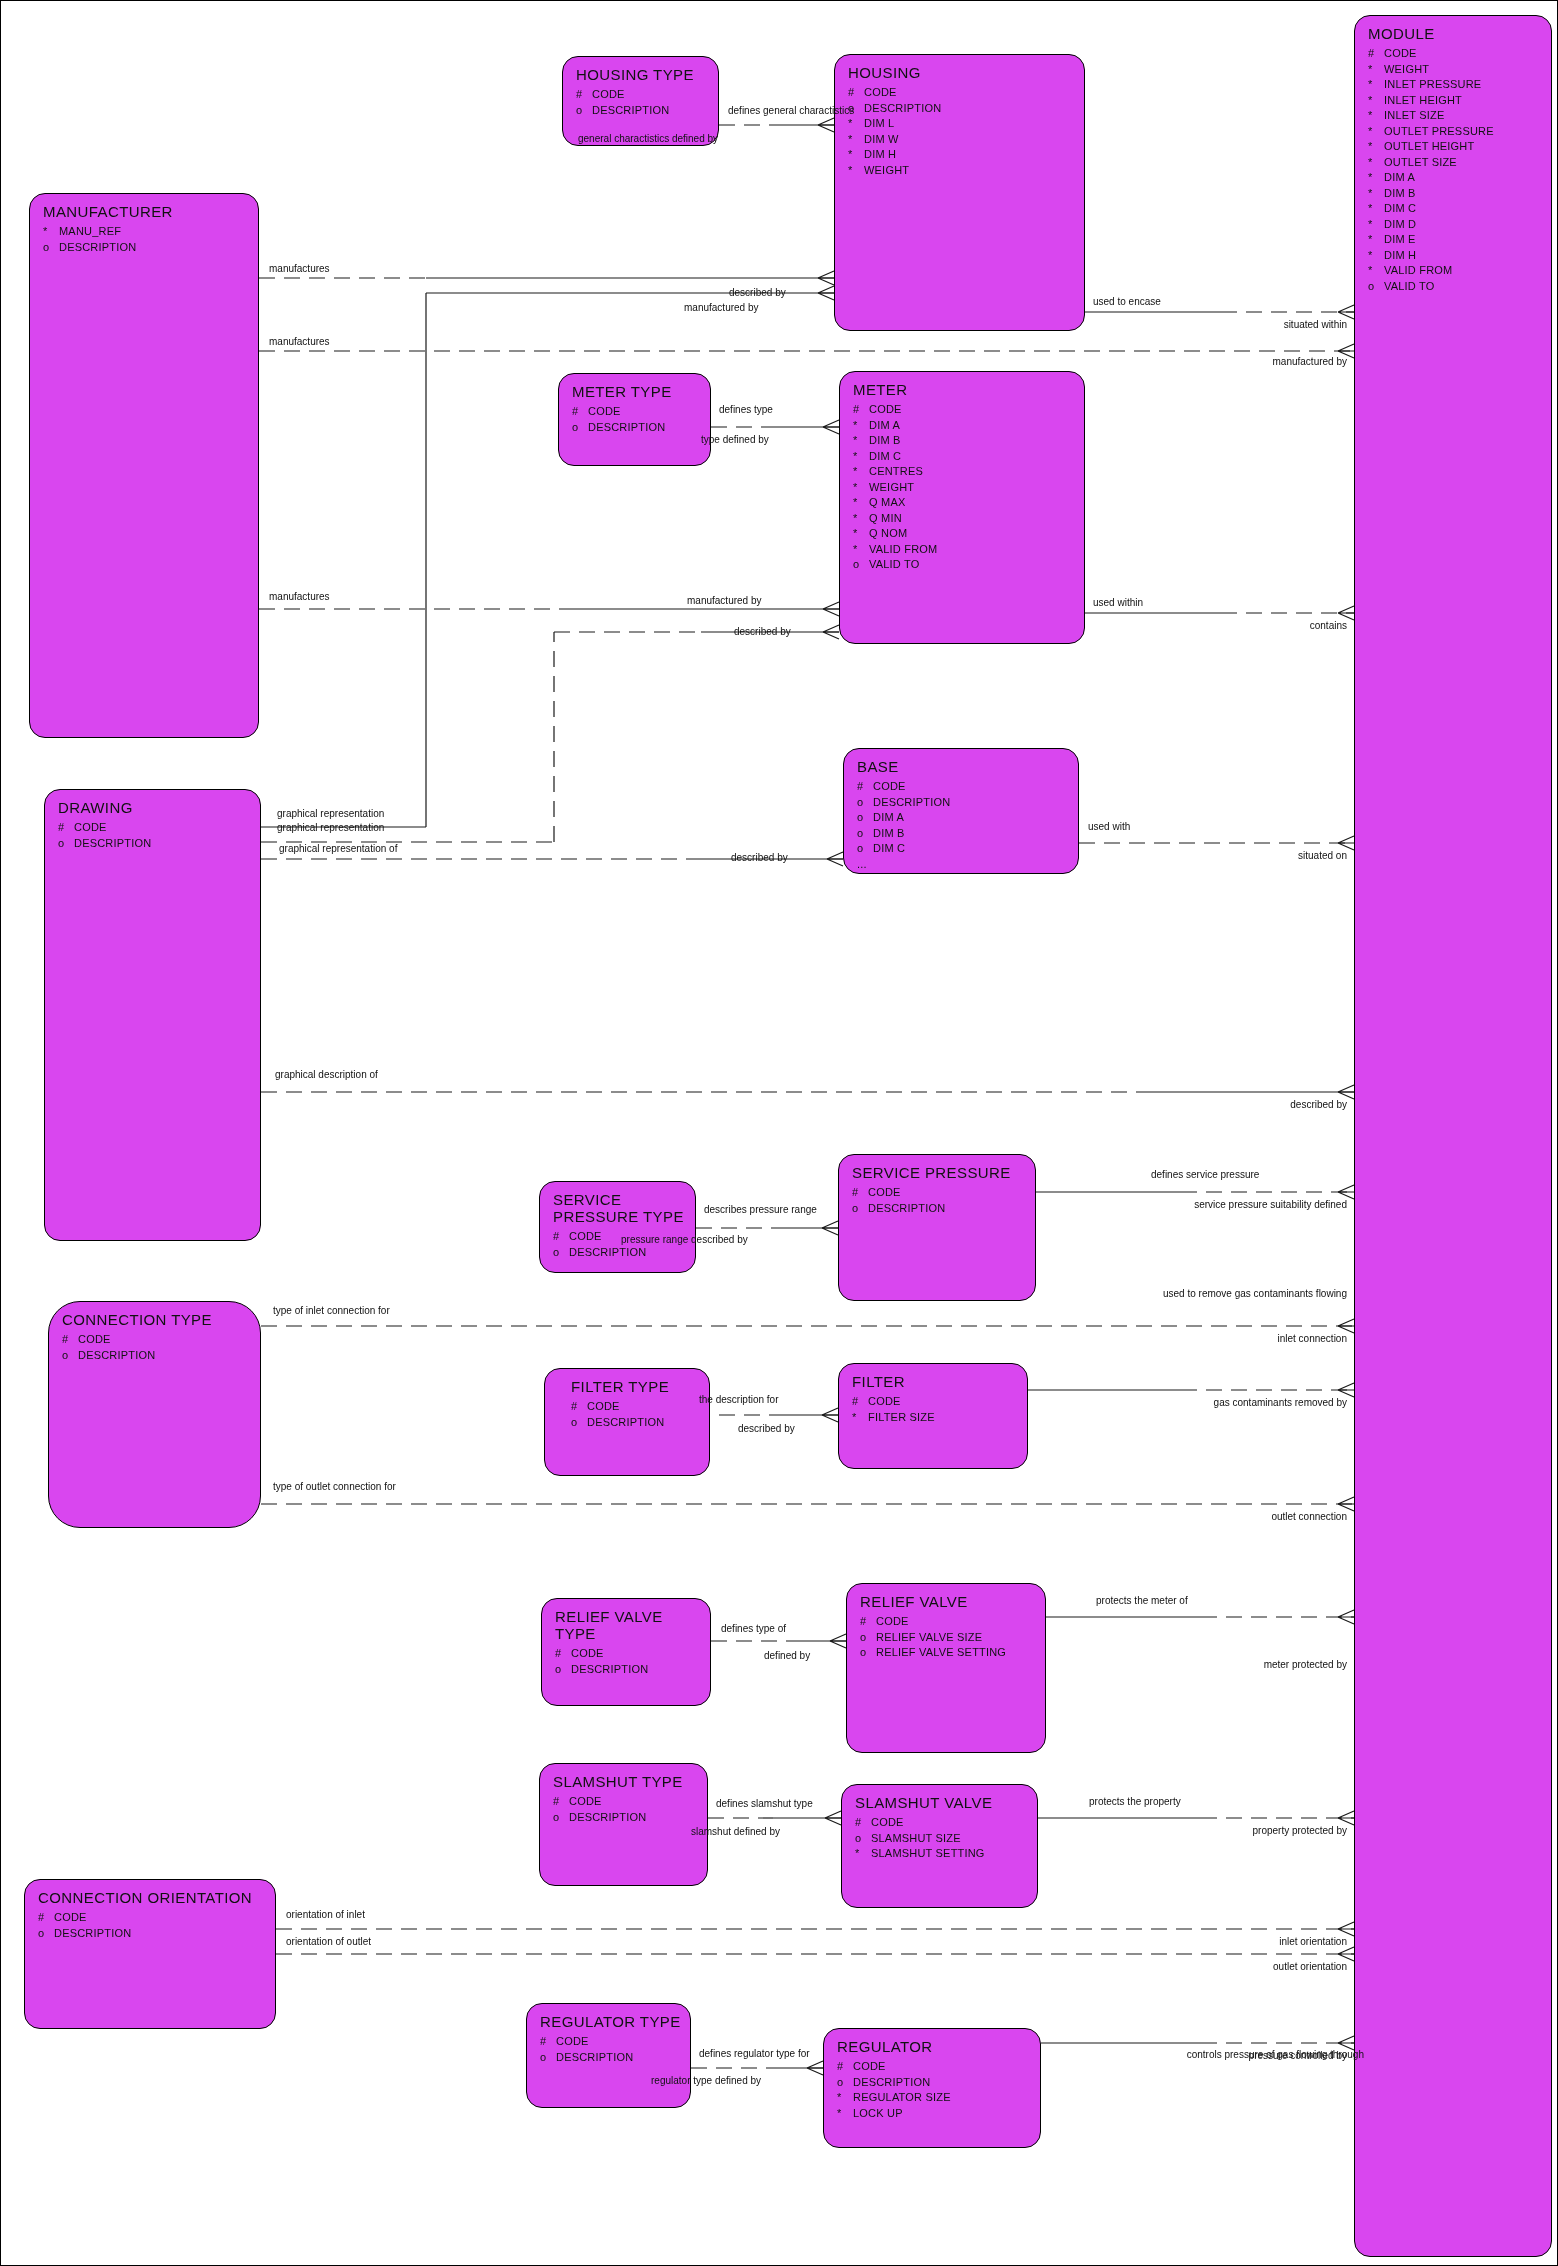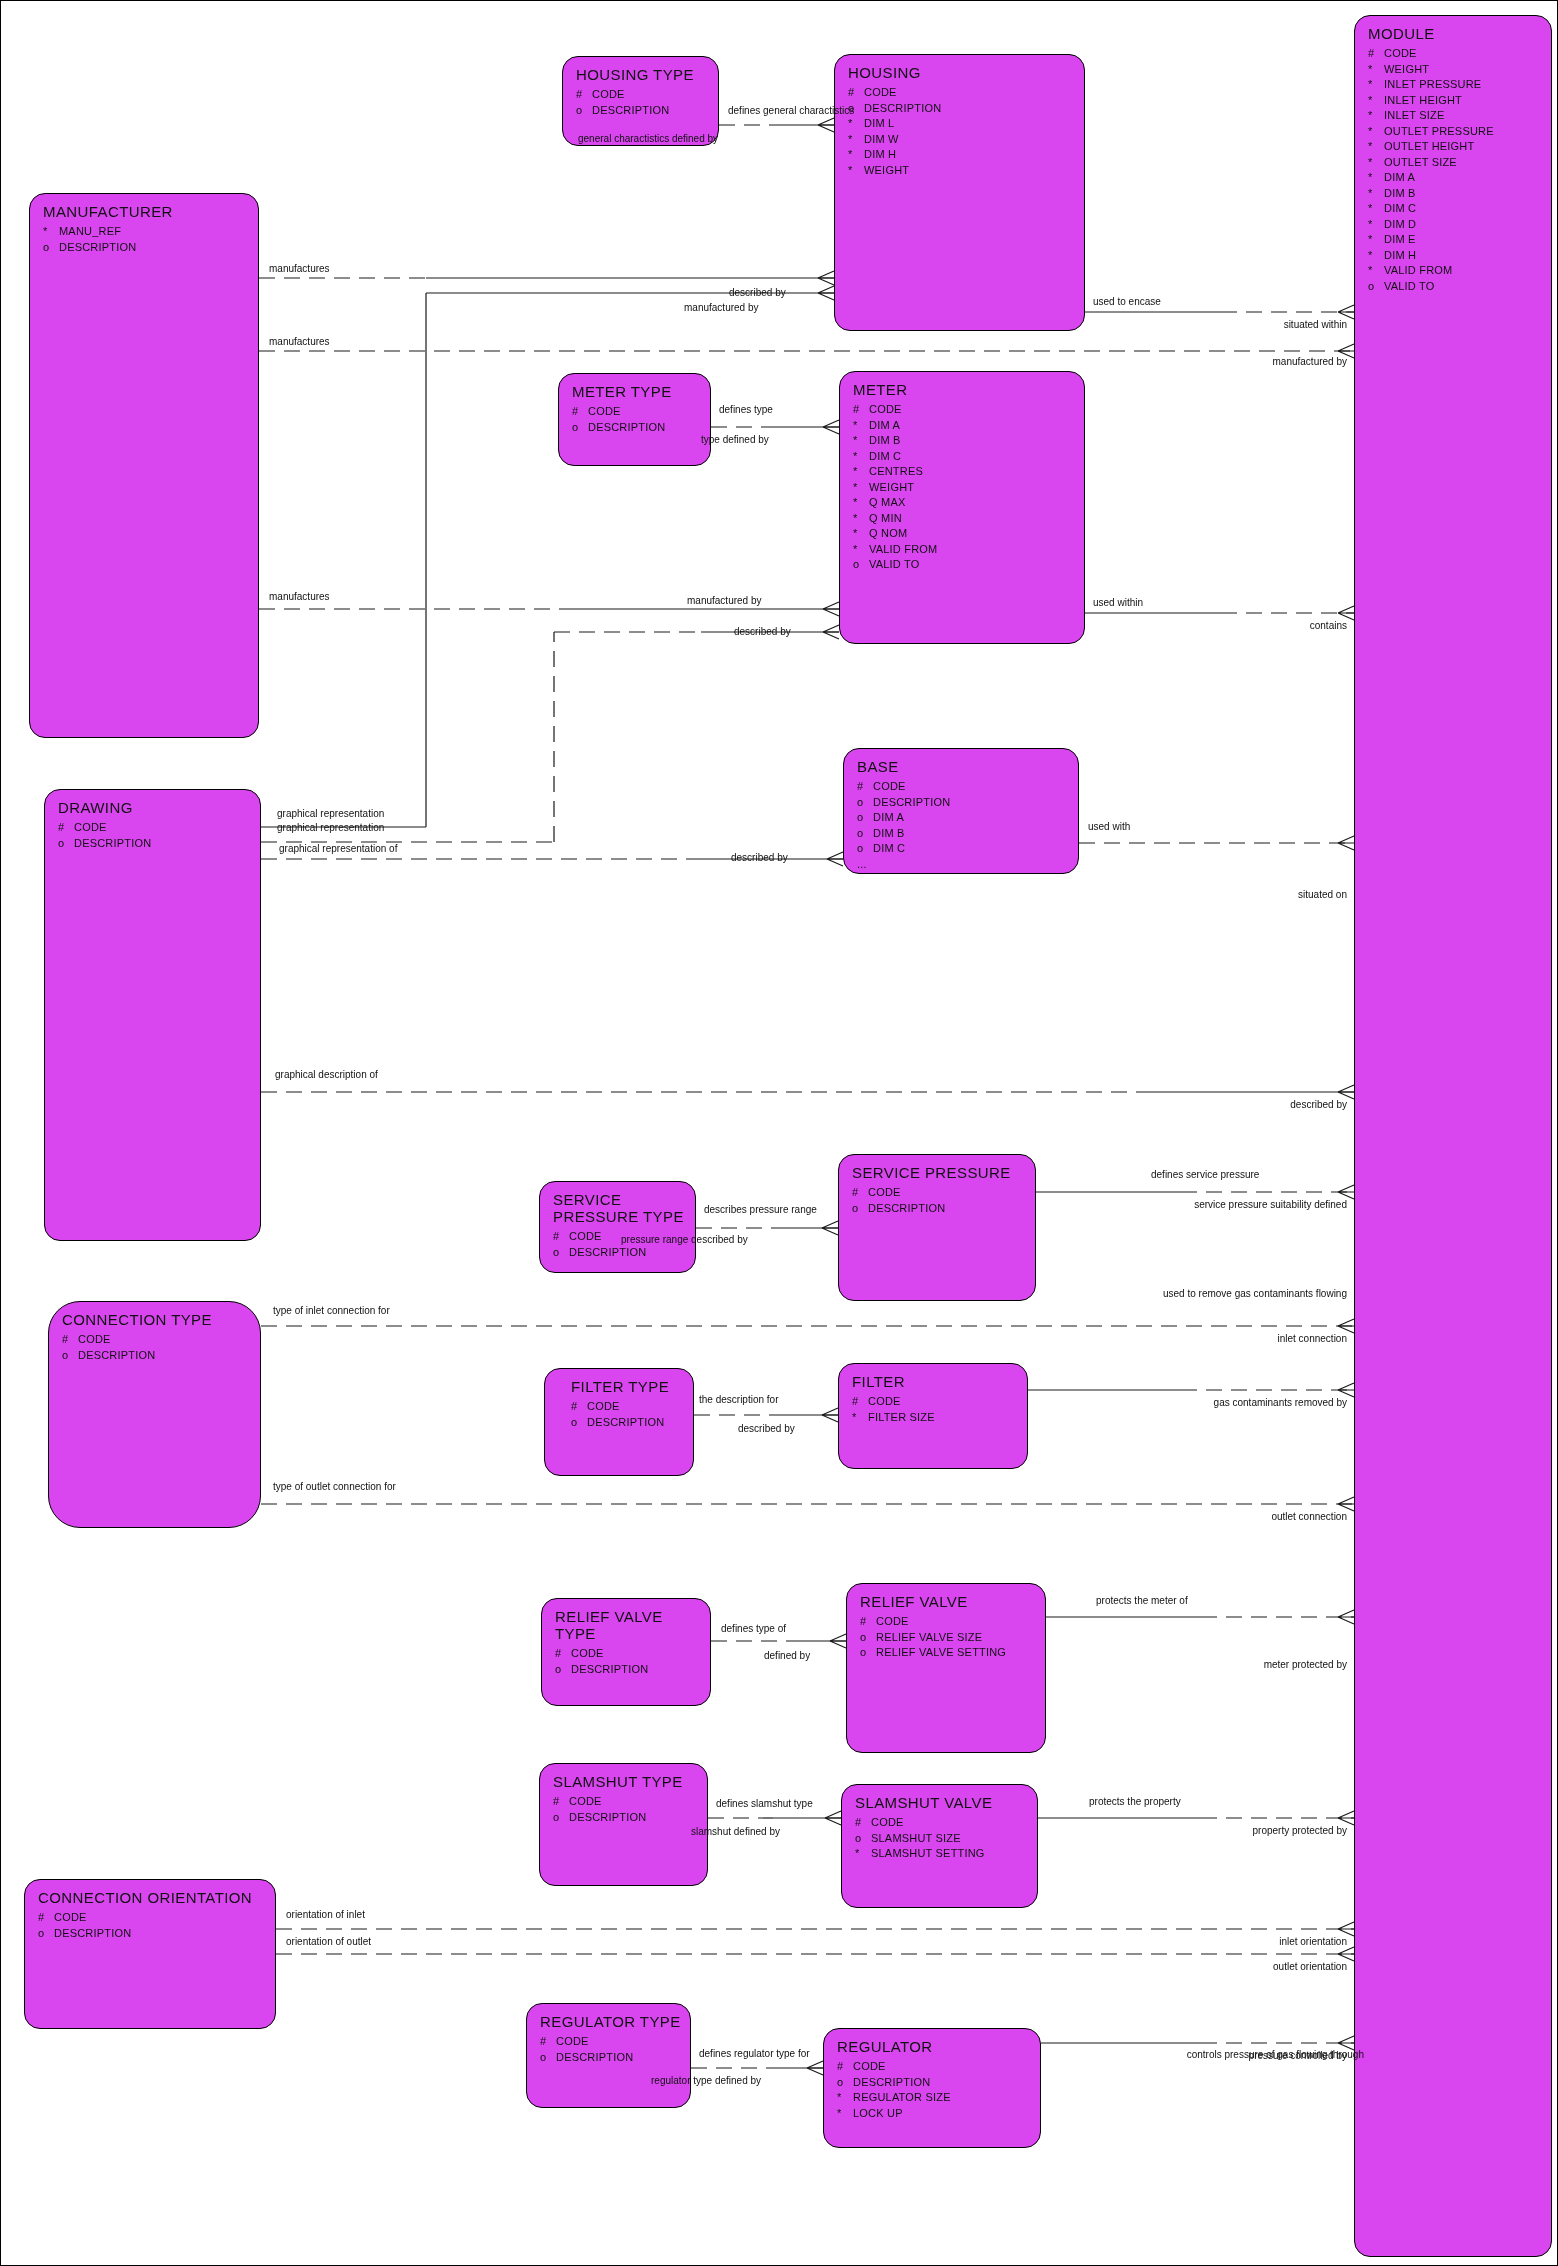--- a/index.html
+++ b/index.html
@@ -321,21 +321,21 @@
           <span class="m">#</span>
           <span>CODE</span>
         </div>
         <div class="attr">
           <span class="m">o</span>
           <span>DESCRIPTION</span>
         </div>
       </div>
   </div>
 
-  <div class="entity" style="left:543px;top:1367px;width:150px;height:108px;padding-left:26px;">
+  <div class="entity" style="left:543px;top:1367px;width:166px;height:108px;padding-left:26px;">
     <div class="title">FILTER TYPE</div>
     <div>
         <div class="attr">
           <span class="m">#</span>
           <span>CODE</span>
         </div>
         <div class="attr">
           <span class="m">o</span>
           <span>DESCRIPTION</span>
         </div>
@@ -564,21 +564,21 @@
   <div class="rlabel" style="left:276px;top:820px;">graphical representation</div>
   <div class="rlabel" style="left:733px;top:624px;">described by</div>
 
   <div class="rlabel" style="left:1092px;top:595px;">used within</div>
   <div class="rlabel" style="right:210px;top:618px;">contains</div>
 
   <div class="rlabel" style="left:278px;top:841px;">graphical representation of</div>
   <div class="rlabel" style="left:730px;top:850px;">described by</div>
 
   <div class="rlabel" style="left:1087px;top:819px;">used with</div>
-  <div class="rlabel" style="right:210px;top:887px;text-align:center;">situated on</div>
+  <div class="rlabel" style="right:210px;top:848px;text-align:center;">situated on</div>
 
   <div class="rlabel" style="left:274px;top:1067px;">graphical description of</div>
   <div class="rlabel" style="right:210px;top:1097px;">described by</div>
 
   <div class="rlabel" style="left:703px;top:1202px;">describes pressure range</div>
   <div class="rlabel" style="left:620px;top:1232px;">pressure range described by</div>
 
   <div class="rlabel" style="left:1150px;top:1167px;">defines service pressure</div>
   <div class="rlabel" style="right:210px;top:1197px;">service pressure suitability defined</div>
 

